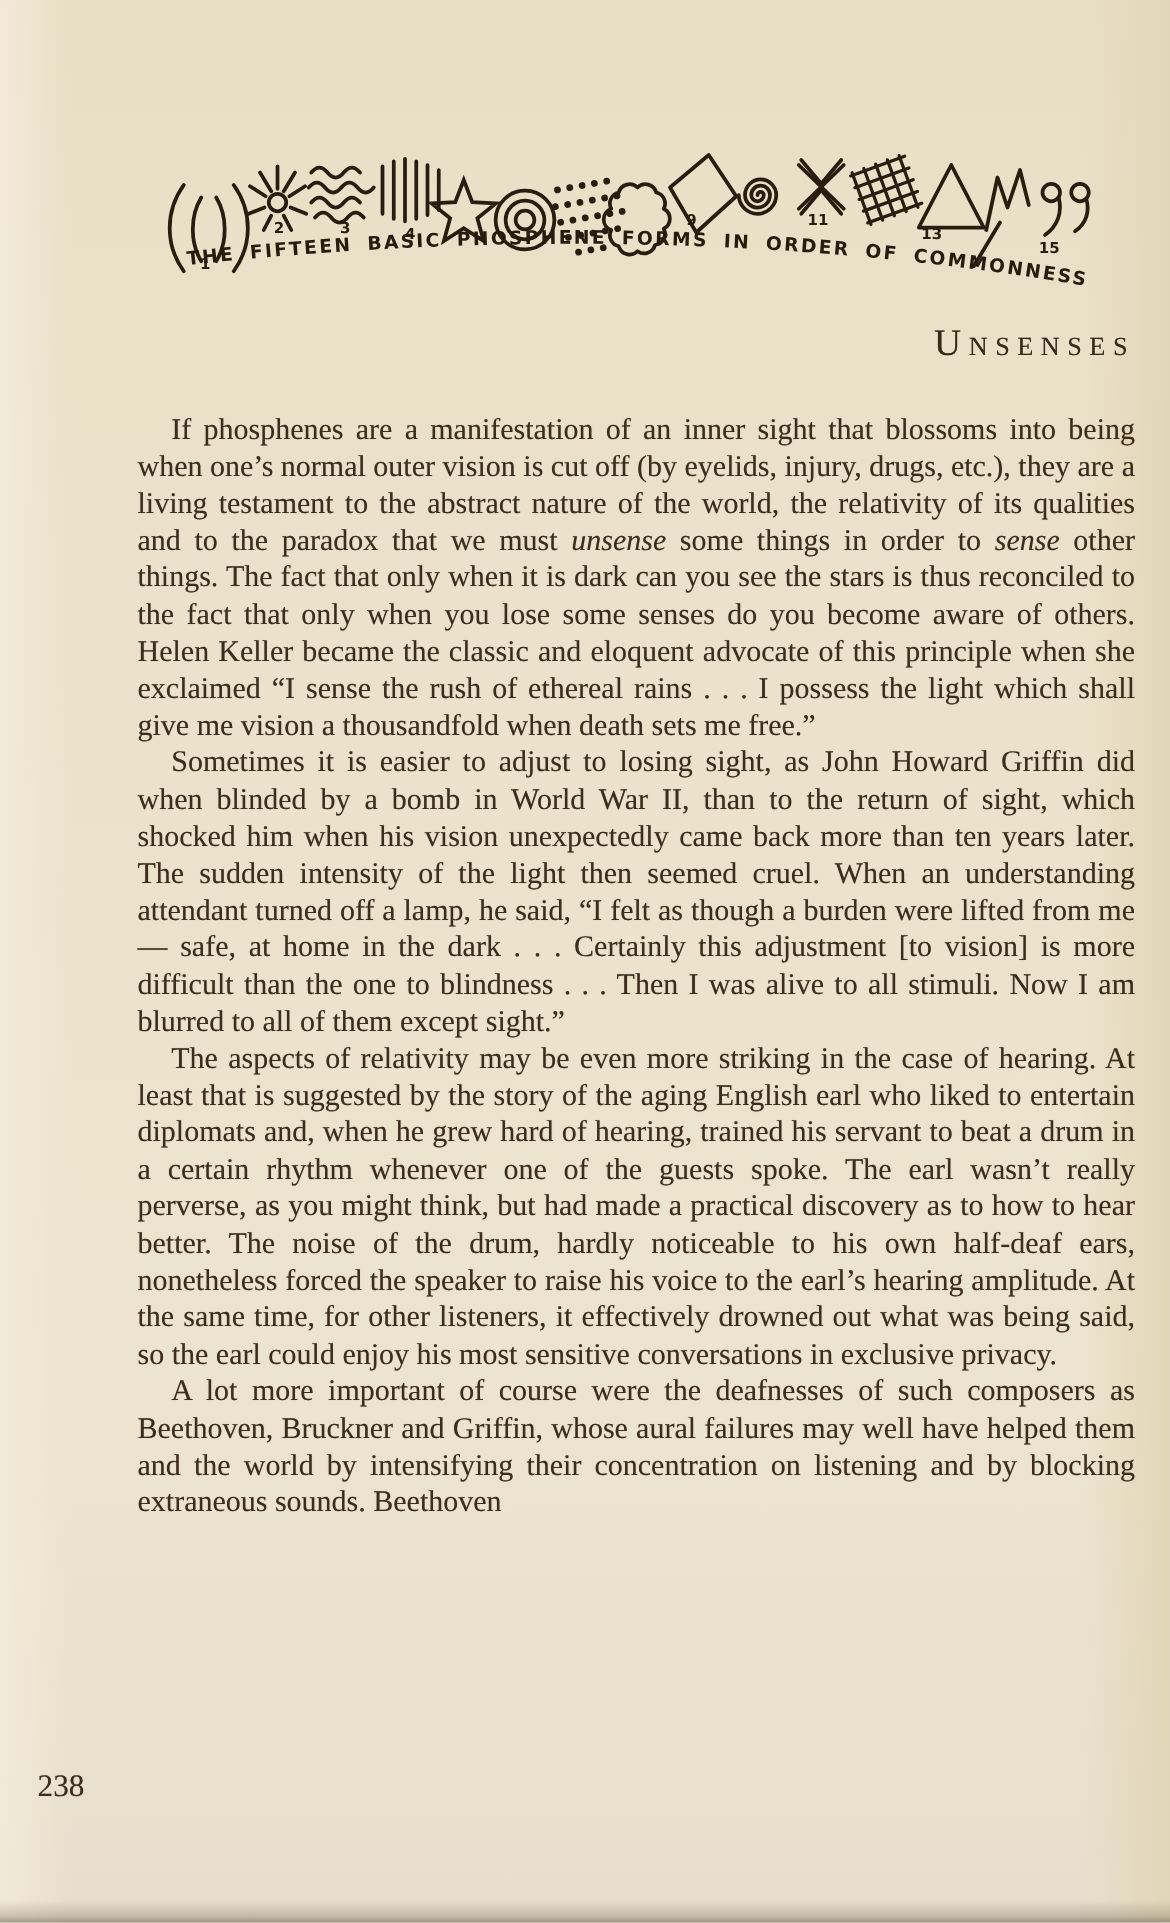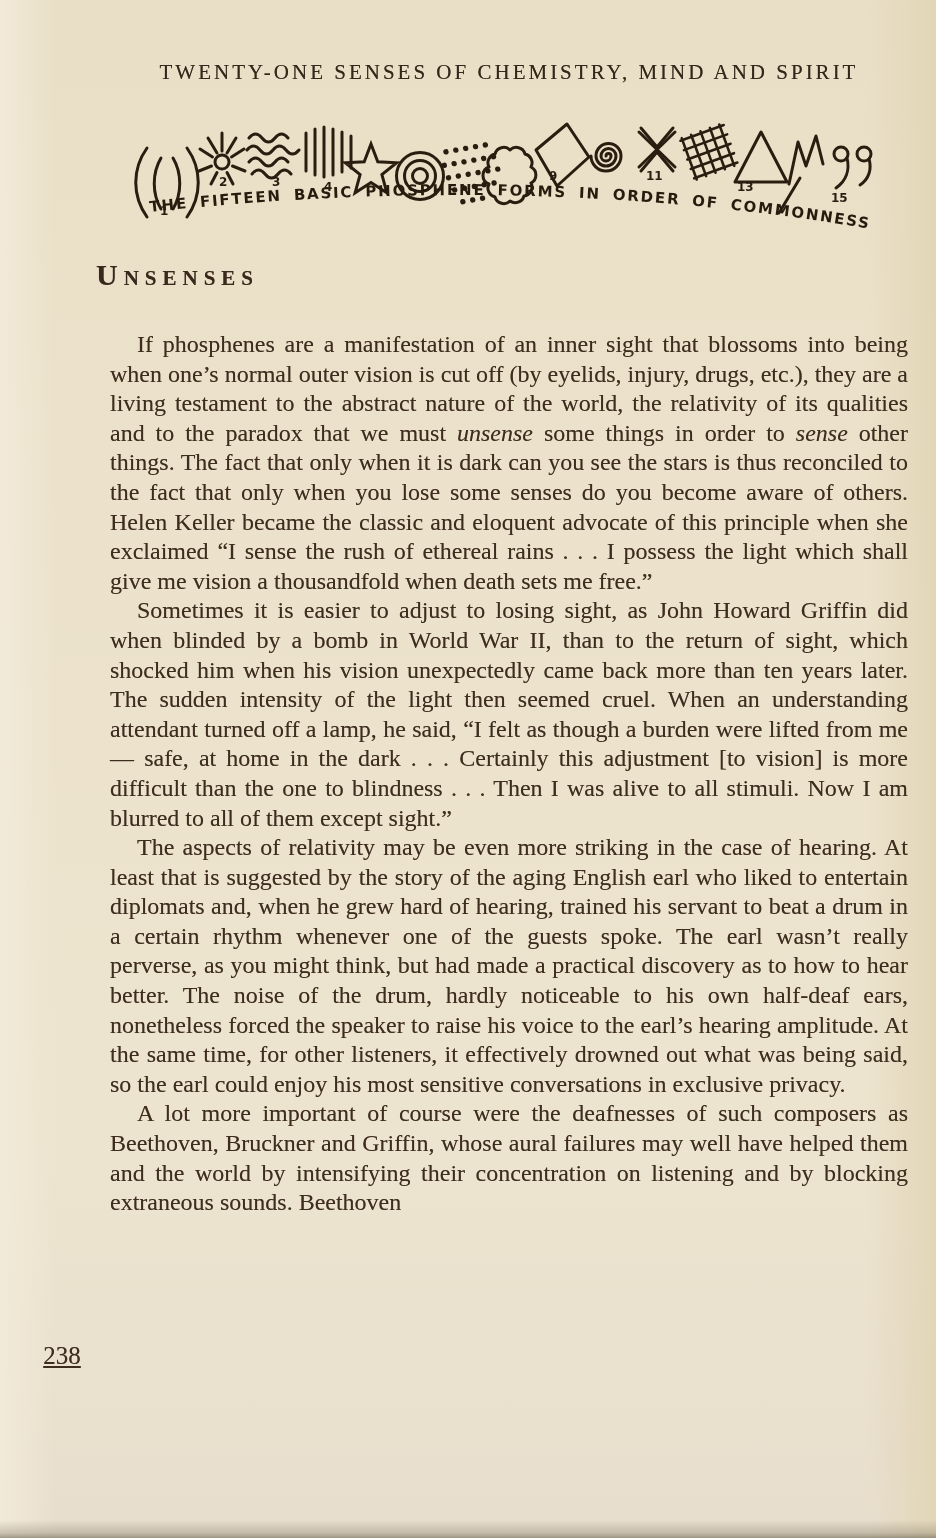--- a/index.html
+++ b/index.html
@@ -15,50 +15,48 @@
   }
   .running-head{
     position:absolute;top:60px;left:110px;width:798px;
     text-align:center;font-size:21px;letter-spacing:3px;
     color:#33261a;white-space:nowrap;
     text-shadow:0 0 .5px rgba(60,40,20,.55);
   }
   .figure{position:absolute;top:116px;left:0;width:936px;height:150px;}
   .figure svg{display:block;}
   .section-title{
-    position:absolute;top:258px;left:96px;width:798px;margin:0;
-    text-align:left;font-weight:bold;
+    position:absolute;top:258px;left:110px;width:798px;margin:0;
+    text-align:right;font-weight:normal;
     font-size:30px;font-variant:small-caps;letter-spacing:6px;
     color:#38291c;text-shadow:0 0 .5px rgba(60,40,20,.5);
   }
   .body-col{
     position:absolute;top:330px;left:110px;width:798px;
     font-size:24px;line-height:29.6px;text-align:justify;
     color:#3d2d1f;text-shadow:0 0 .6px rgba(70,48,28,.45);
   }
   .body-col p{margin:0;text-indent:27px;}
   .body-col em{font-style:italic;}
   .page-number{
-    position:absolute;top:1342px;left:30px;width:64px;
-    font-size:25px;text-align:center;color:#3d2d1f;
+    position:absolute;top:1416px;left:30px;width:64px;
+    font-size:25px;color:#3d2d1f;
     text-shadow:0 0 .6px rgba(70,48,28,.45);
-    text-decoration:underline;
   }
   .ink-stroke{fill:none;stroke:#2a1d10;stroke-width:3;stroke-linecap:round;stroke-linejoin:round;}
   .ink-fill{fill:#2a1d10;stroke:none;}
   .form-number{font-family:"DejaVu Sans", sans-serif;font-size:12px;font-weight:bold;fill:#2a1d10;}
   .caption-text{font-family:"DejaVu Sans", sans-serif;font-size:15px;font-weight:bold;
     letter-spacing:1.8px;word-spacing:5px;fill:#271b0e;}
 </style>
 </head>
 <body>
 
 <div class="page">
 
-  <div class="running-head">TWENTY-ONE SENSES OF CHEMISTRY, MIND AND SPIRIT</div>
 
   <div class="figure">
     <svg width="936" height="150" viewBox="0 0 936 150">
 
       <g>
         <path class="ink-stroke" d="M147 32 C132 53 132 80 147 101"></path>
         <path class="ink-stroke" d="M161 42 C152 57 152 78 161 93"></path>
         <path class="ink-stroke" d="M173 42 C182 57 182 78 173 93"></path>
         <path class="ink-stroke" d="M187 32 C202 53 202 80 187 101"></path>
       </g>

